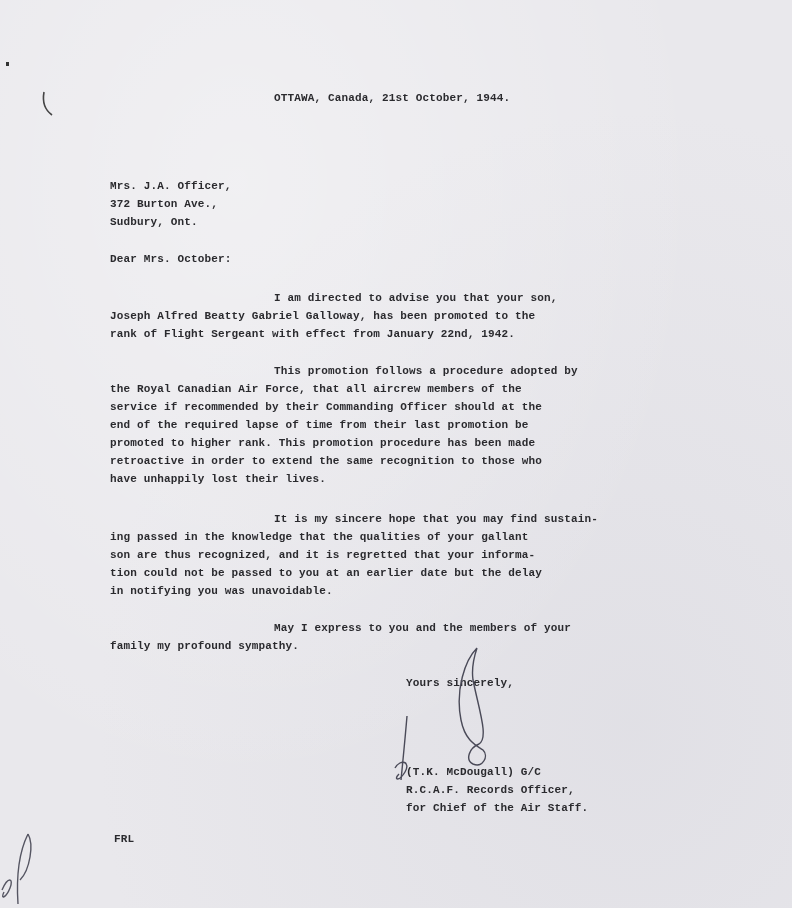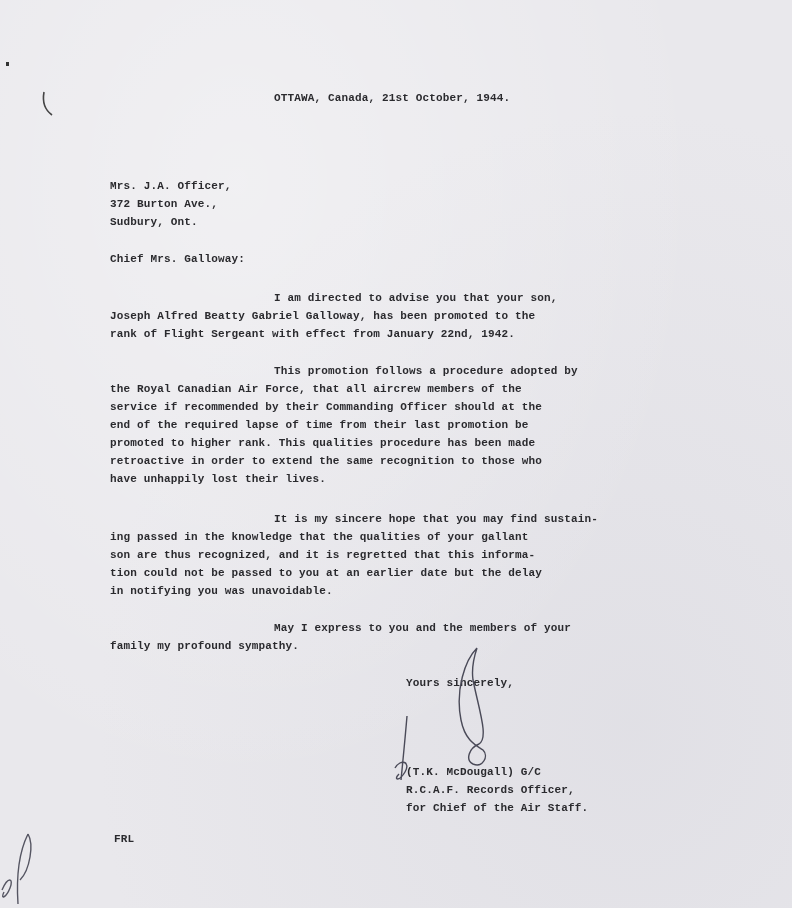--- a/index.html
+++ b/index.html
@@ -45,37 +45,37 @@
     <rect x="6" y="7" width="3" height="4" fill="#333"></rect>
     <path d="M44 37 C42 48, 45 55, 52 60" stroke="#444" stroke-width="1.6" fill="none"></path>
   </svg>
 
   <div class="line" style="left:274px;top:89px">OTTAWA, Canada, 21st October, 1944.</div>
 
   <div class="line" style="left:110px;top:177px">Mrs. J.A. Officer,</div>
   <div class="line" style="left:110px;top:195px">372 Burton Ave.,</div>
   <div class="line" style="left:110px;top:213px">Sudbury, Ont.</div>
 
-  <div class="line" style="left:110px;top:250px">Chief Mrs. Galloway:</div>
+  <div class="line" style="left:110px;top:250px">Dear Mrs. October:</div>
 
   <div class="line" style="left:274px;top:289px">I am directed to advise you that your son,</div>
   <div class="line" style="left:110px;top:307px">Joseph Alfred Beatty Gabriel Galloway, has been promoted to the</div>
   <div class="line" style="left:110px;top:325px">rank of Flight Sergeant with effect from January 22nd, 1942.</div>
 
   <div class="line" style="left:110px;top:380px">the Royal Canadian Air Force, that all aircrew members of the</div>
   <div class="line" style="left:274px;top:362px">This promotion follows a procedure adopted by</div>
   <div class="line" style="left:110px;top:398px">service if recommended by their Commanding Officer should at the</div>
   <div class="line" style="left:110px;top:416px">end of the required lapse of time from their last promotion be</div>
-  <div class="line" style="left:110px;top:434px">promoted to higher rank. This qualities procedure has been made</div>
+  <div class="line" style="left:110px;top:434px">promoted to higher rank. This promotion procedure has been made</div>
   <div class="line" style="left:110px;top:452px">retroactive in order to extend the same recognition to those who</div>
   <div class="line" style="left:110px;top:470px">have unhappily lost their lives.</div>
 
   <div class="line" style="left:274px;top:510px">It is my sincere hope that you may find sustain-</div>
   <div class="line" style="left:110px;top:528px">ing passed in the knowledge that the qualities of your gallant</div>
-  <div class="line" style="left:110px;top:546px">son are thus recognized, and it is regretted that this informa-</div>
+  <div class="line" style="left:110px;top:546px">son are thus recognized, and it is regretted that your informa-</div>
   <div class="line" style="left:110px;top:564px">tion could not be passed to you at an earlier date but the delay</div>
   <div class="line" style="left:110px;top:582px">in notifying you was unavoidable.</div>
 
   <div class="line" style="left:274px;top:619px">May I express to you and the members of your</div>
   <div class="line" style="left:110px;top:637px">family my profound sympathy.</div>
 
   <div class="line" style="left:406px;top:674px">Yours sincerely,</div>
 
   <svg class="mark" style="left:385px;top:640px" width="120" height="150">
     <path d="M92 8 C80 20, 70 50, 76 80 C80 100, 90 105, 98 110 C104 116, 98 128, 88 124 C80 120, 84 108, 94 104 C104 98, 94 70, 88 40 C86 26, 90 14, 92 8" stroke="#4a4a58" stroke-width="1.4" fill="none"></path>

